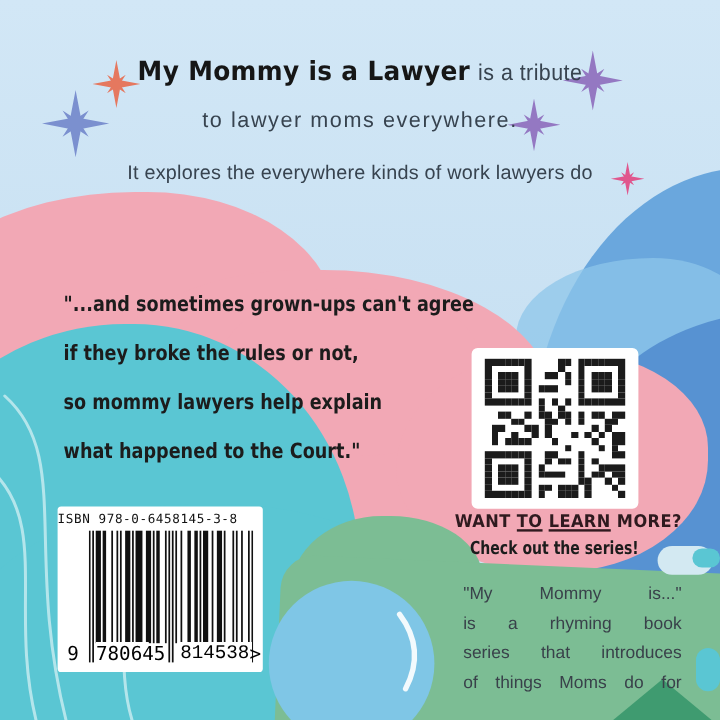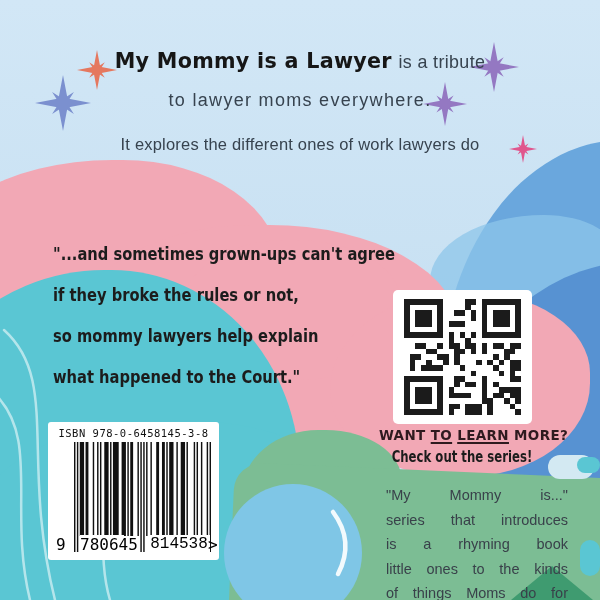--- a/index.html
+++ b/index.html
@@ -69,21 +69,21 @@
   .learn-heading .u{text-decoration:underline;text-decoration-thickness:2px;text-underline-offset:2px;}
   .check-line{left:373px;top:448px;width:170px;text-align:center;white-space:nowrap;
               font-family:"DejaVu Sans",sans-serif;font-weight:700;font-size:15px;
               color:var(--text-quote);transform:scaleX(.78);}
   
   .series{left:386px;top:483px;width:182px;color:var(--text-blurb);font-size:14.5px;
           line-height:24.5px;}
   .series .jline{text-align:justify;text-align-last:justify;white-space:nowrap;}
   
   .barcode-box{left:48px;top:422px;width:171px;height:138px;background:#ffffff;border-radius:3px;}
-  .isbn-line{left:0;right:0;top:5px;text-align:center;font-family:"DejaVu Sans Mono",monospace;
+  .isbn-line{left:0;right:0;top:5px;font-family:"DejaVu Sans Mono",monospace;
              font-size:10.5px;letter-spacing:.5px;color:#111;}
   #bars-svg{position:absolute;left:26px;top:20px;}
   .digits-row{position:absolute;left:0;top:112px;height:22px;width:100%;
               font-family:"DejaVu Sans Mono",monospace;font-size:16px;color:#000;}
   .digits-row span{position:absolute;top:1px;}
   .d-lead{left:8px;}
   .d-g1{left:32px;width:44px;text-align:center;background:#fff;}
   .d-g2{left:100px;width:62px;text-align:center;background:#fff;font-family:Liberation Mono, monospace;}
   .d-end{left:160px;}
   .star{position:absolute;pointer-events:none;}
@@ -144,21 +144,21 @@
         <polygon points="5.4,-5.4 2.0,0.0 5.4,5.4 0.0,2.0 -5.4,5.4 -2.0,0.0 -5.4,-5.4 0.0,-2.0" fill="#e0568d"></polygon>
         <polygon points="0.0,-14.0 2.2,-2.2 14.0,0.0 2.2,2.2 0.0,14.0 -2.2,2.2 -14.0,0.0 -2.2,-2.2" fill="#e0568d"></polygon>
       </svg>
     </div>
 
   <div class="abs intro-line intro-line1">
     <span class="title-bold">My Mommy is a Lawyer</span>
     <span class="title-tail">is a tribute</span>
   </div>
   <div class="abs intro-line intro-line2">to lawyer moms everywhere.</div>
-  <div class="abs intro-line intro-para1">It explores the different ones of work lawyers do</div>
+  <div class="abs intro-line intro-para1">It explores the everywhere kinds of work lawyers do</div>
 
   <div class="abs quote">
     <div class="quote-line">"...and sometimes grown-ups can't agree</div>
     <div class="quote-line">if they broke the rules or not,</div>
     <div class="quote-line">so mommy lawyers help explain</div>
     <div class="quote-line">what happened to the Court."</div>
   </div>
 
   <div class="abs qr-box">
     <div id="qr-grid">
@@ -609,23 +609,22 @@
   <div class="abs learn-heading">
     <span>WANT</span>
     <span class="u">TO</span>
     <span class="u">LEARN</span>
     <span>MORE?</span>
   </div>
   <div class="abs check-line">Check out the series!</div>
 
   <div class="abs series">
     <div class="jline">"My Mommy is..."</div>
+    <div class="jline">is a rhyming book</div>
     <div class="jline">series that introduces</div>
-    <div class="jline">is a rhyming book</div>
-    <div class="jline">little ones to the kinds</div>
     <div class="jline">of things Moms do for</div>
 
   </div>
 
   <div class="abs barcode-box">
     <div class="abs isbn-line">ISBN 978-0-6458145-3-8</div>
     <svg id="bars-svg" width="137" height="112" viewBox="0 0 137 112">
         <rect x="0.00" y="0" width="1.44" height="110" fill="#111"></rect>
         <rect x="2.88" y="0" width="1.44" height="110" fill="#111"></rect>
         <rect x="5.77" y="0" width="4.33" height="94" fill="#111"></rect>

